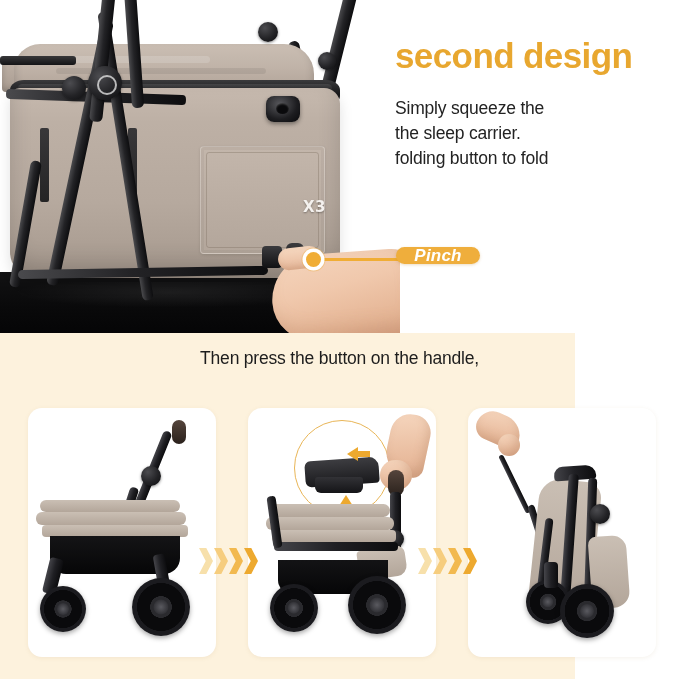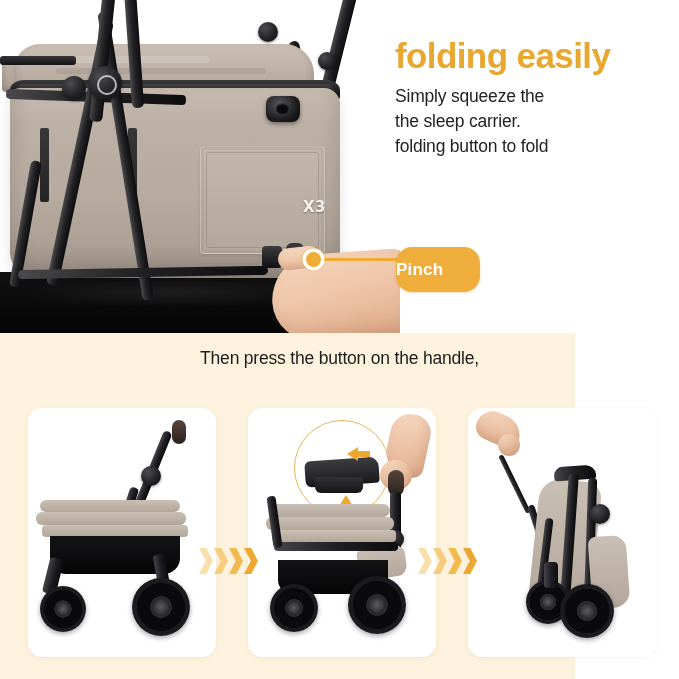--- a/index.html
+++ b/index.html
@@ -172,37 +172,38 @@
   .marker-dot {
     position:absolute; left:306px; top:252px; width:15px; height:15px;
     border-radius:50%; background:#f0ad35;
     box-shadow:0 0 0 3.5px #ffffff, 0 0 0 4.5px rgba(240,173,53,.35);
   }
   .marker-line {
     position:absolute; left:320px; top:258px; width:83px; height:2.5px;
     background:#f0ad35; border-radius:2px;
   }
   .pinch-pill {
-    position:absolute; left:396px; top:247px; width:84px; height:45px;
+    position:absolute; left:396px; top:247px; width:84px; height:17px;
     background:#efae3c; border-radius:16px;
-    display:flex; align-items:center; justify-content:flex-start;
+    display:flex; align-items:center; justify-content:center;
     box-shadow:0 1px 3px rgba(180,120,20,.25);
+    font-style:italic;
   }
   .pinch-pill span {
     color:#ffffff; font-size:17px; font-weight:bold; letter-spacing:.2px;
   }
 
   
   #hero-text { position:absolute; left:395px; top:36px; width:272px; }
   .hero-title {
     color:#e8a72f; font-size:35px; font-weight:bold; line-height:1.13;
     letter-spacing:-.6px;
   }
   .hero-sub {
-    margin-top:8px; color:#232323; font-size:17.5px; line-height:1.44;
+    margin-top:20px; color:#232323; font-size:17.5px; line-height:1.44;
     letter-spacing:-.2px;
   }
 
   
   #steps {
     position:absolute; left:0; top:333px; width:575px; height:346px;
     background:#fdf2dd;
   }
   .steps-caption {
     position:absolute; left:0; top:13px; width:679px;
@@ -345,21 +346,21 @@
   </div>
 
   <div class="marker-line"></div>
   <div class="marker-dot"></div>
   <div class="pinch-pill">
     <span>Pinch</span>
   </div>
 
   <div id="hero-text">
     <div class="hero-title">
-      <div>folding easily</div>
+      <div>second design</div>
     </div>
     <div class="hero-sub">
       <div>Simply squeeze the</div>
       <div>the sleep carrier.</div>
       <div>folding button to fold</div>
     </div>
   </div>
 </section>
 
 <section id="steps">

